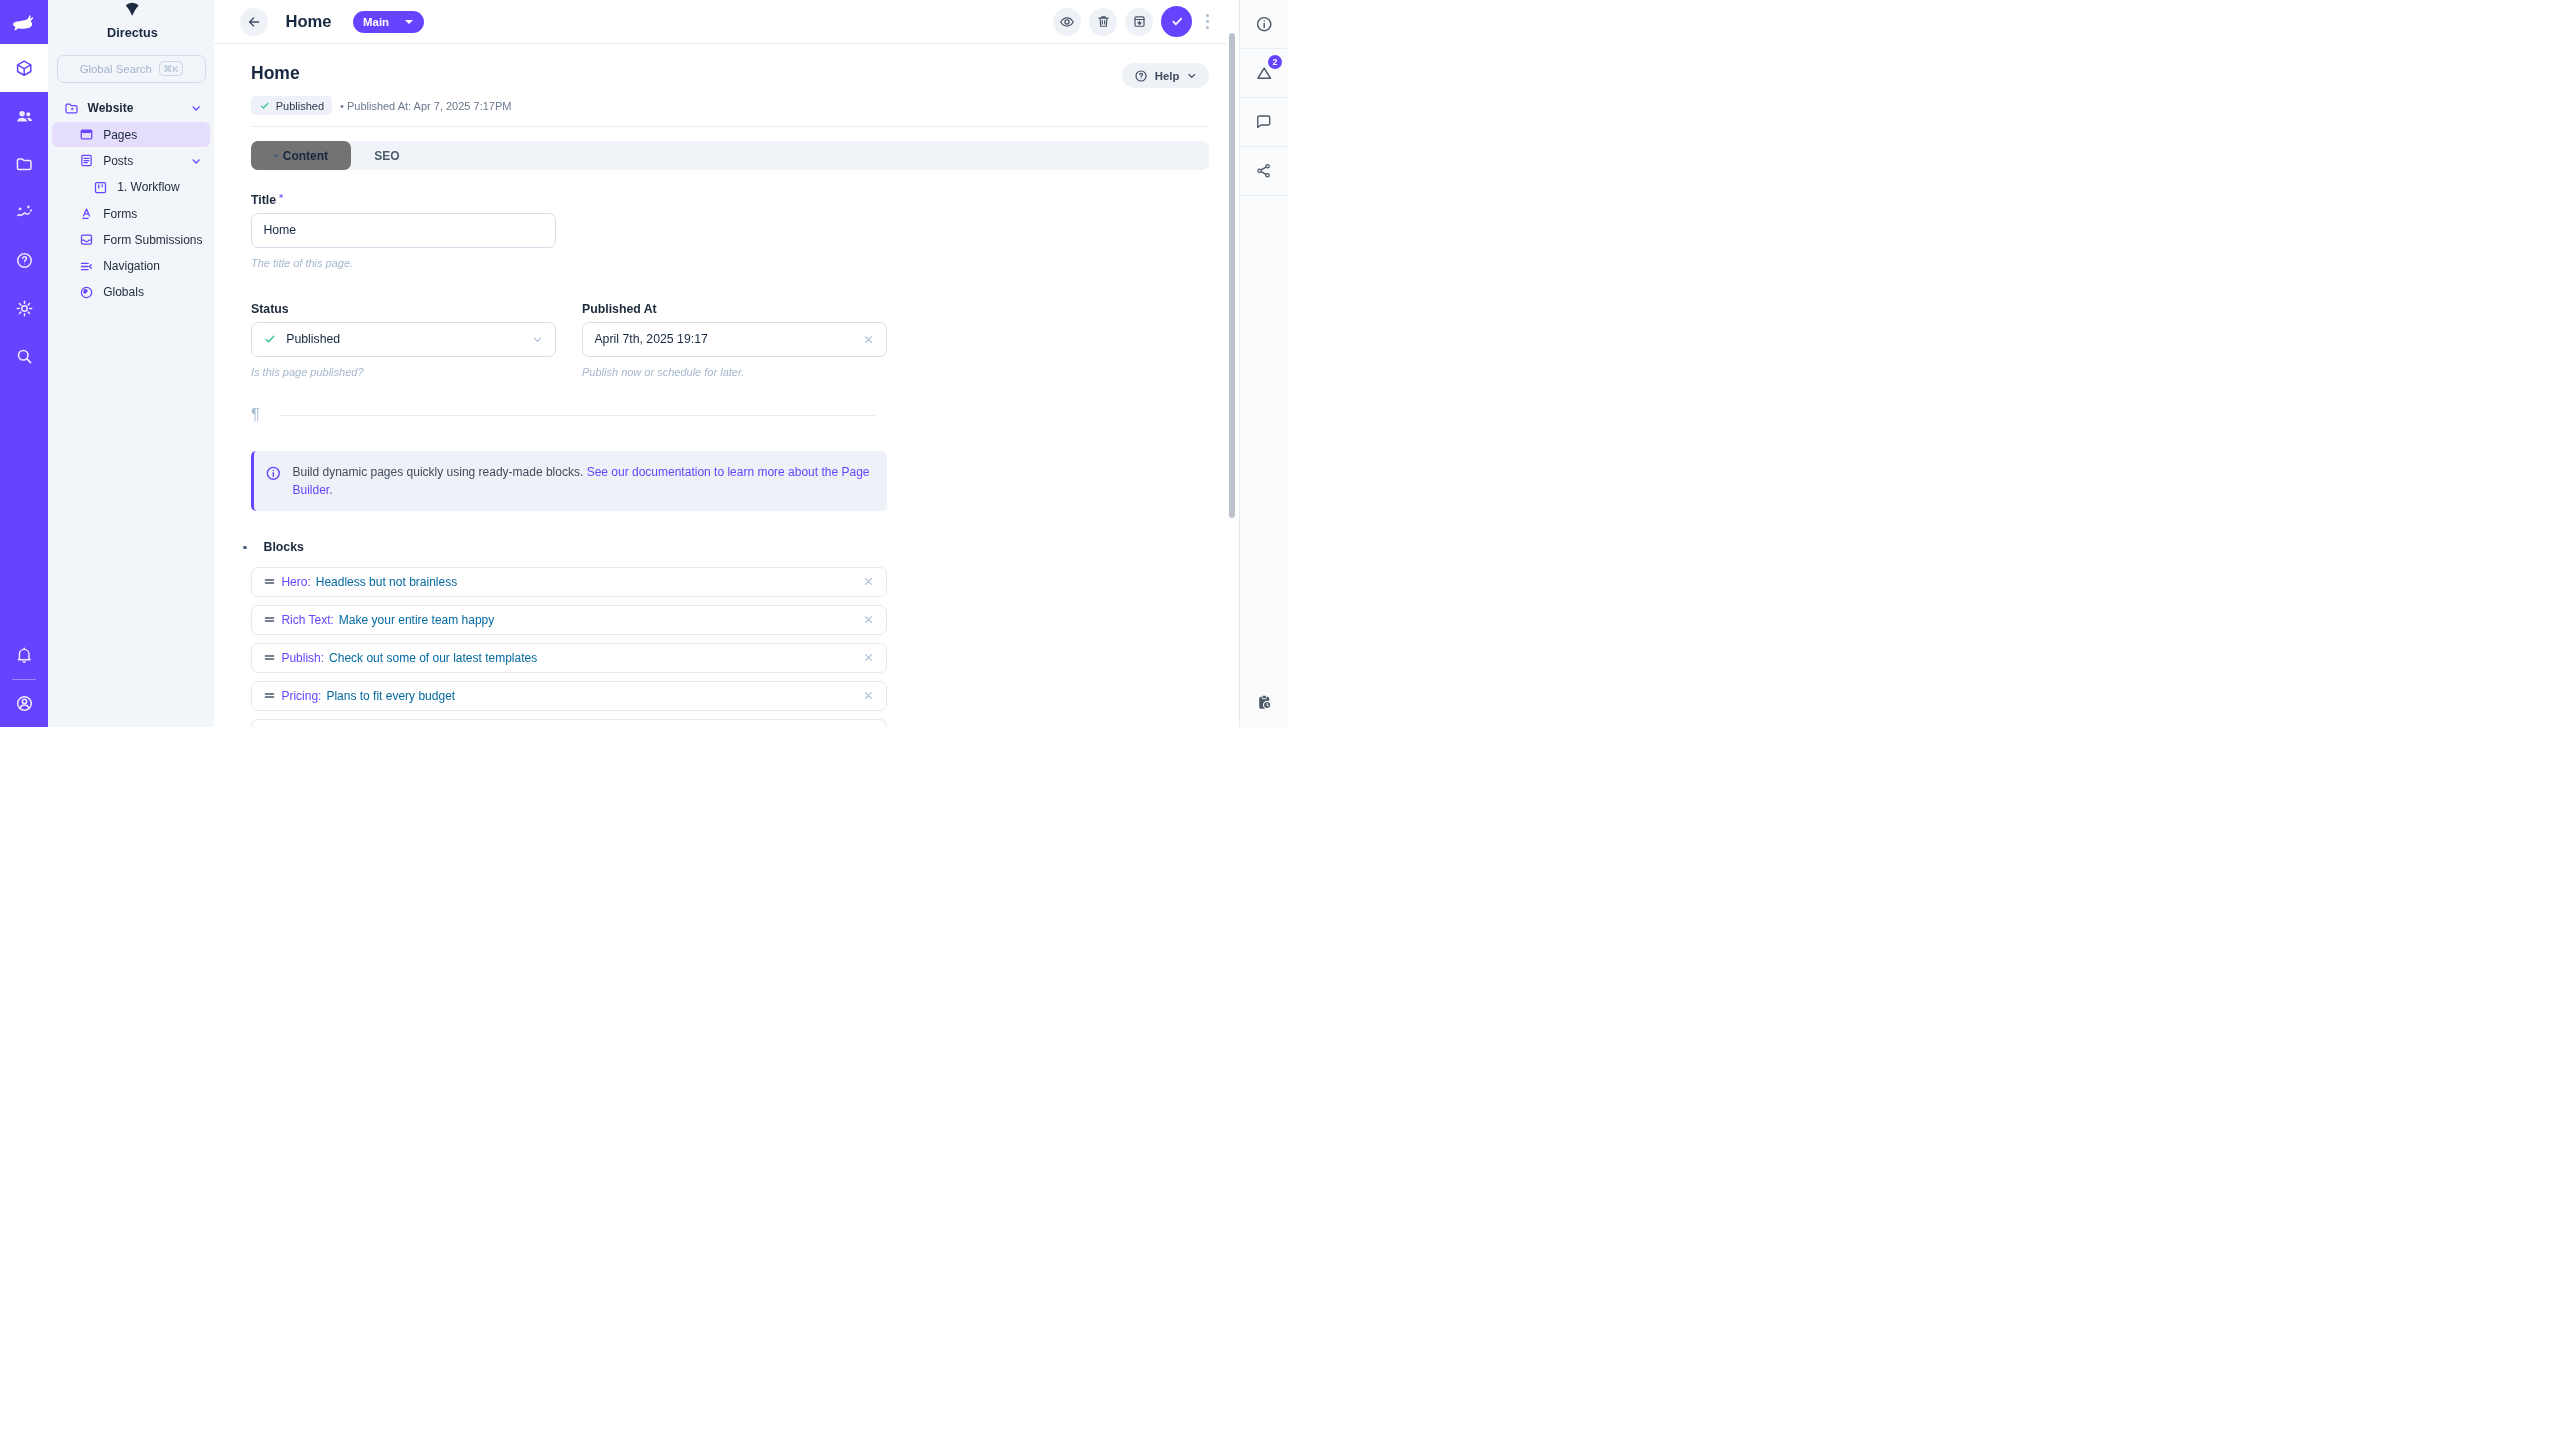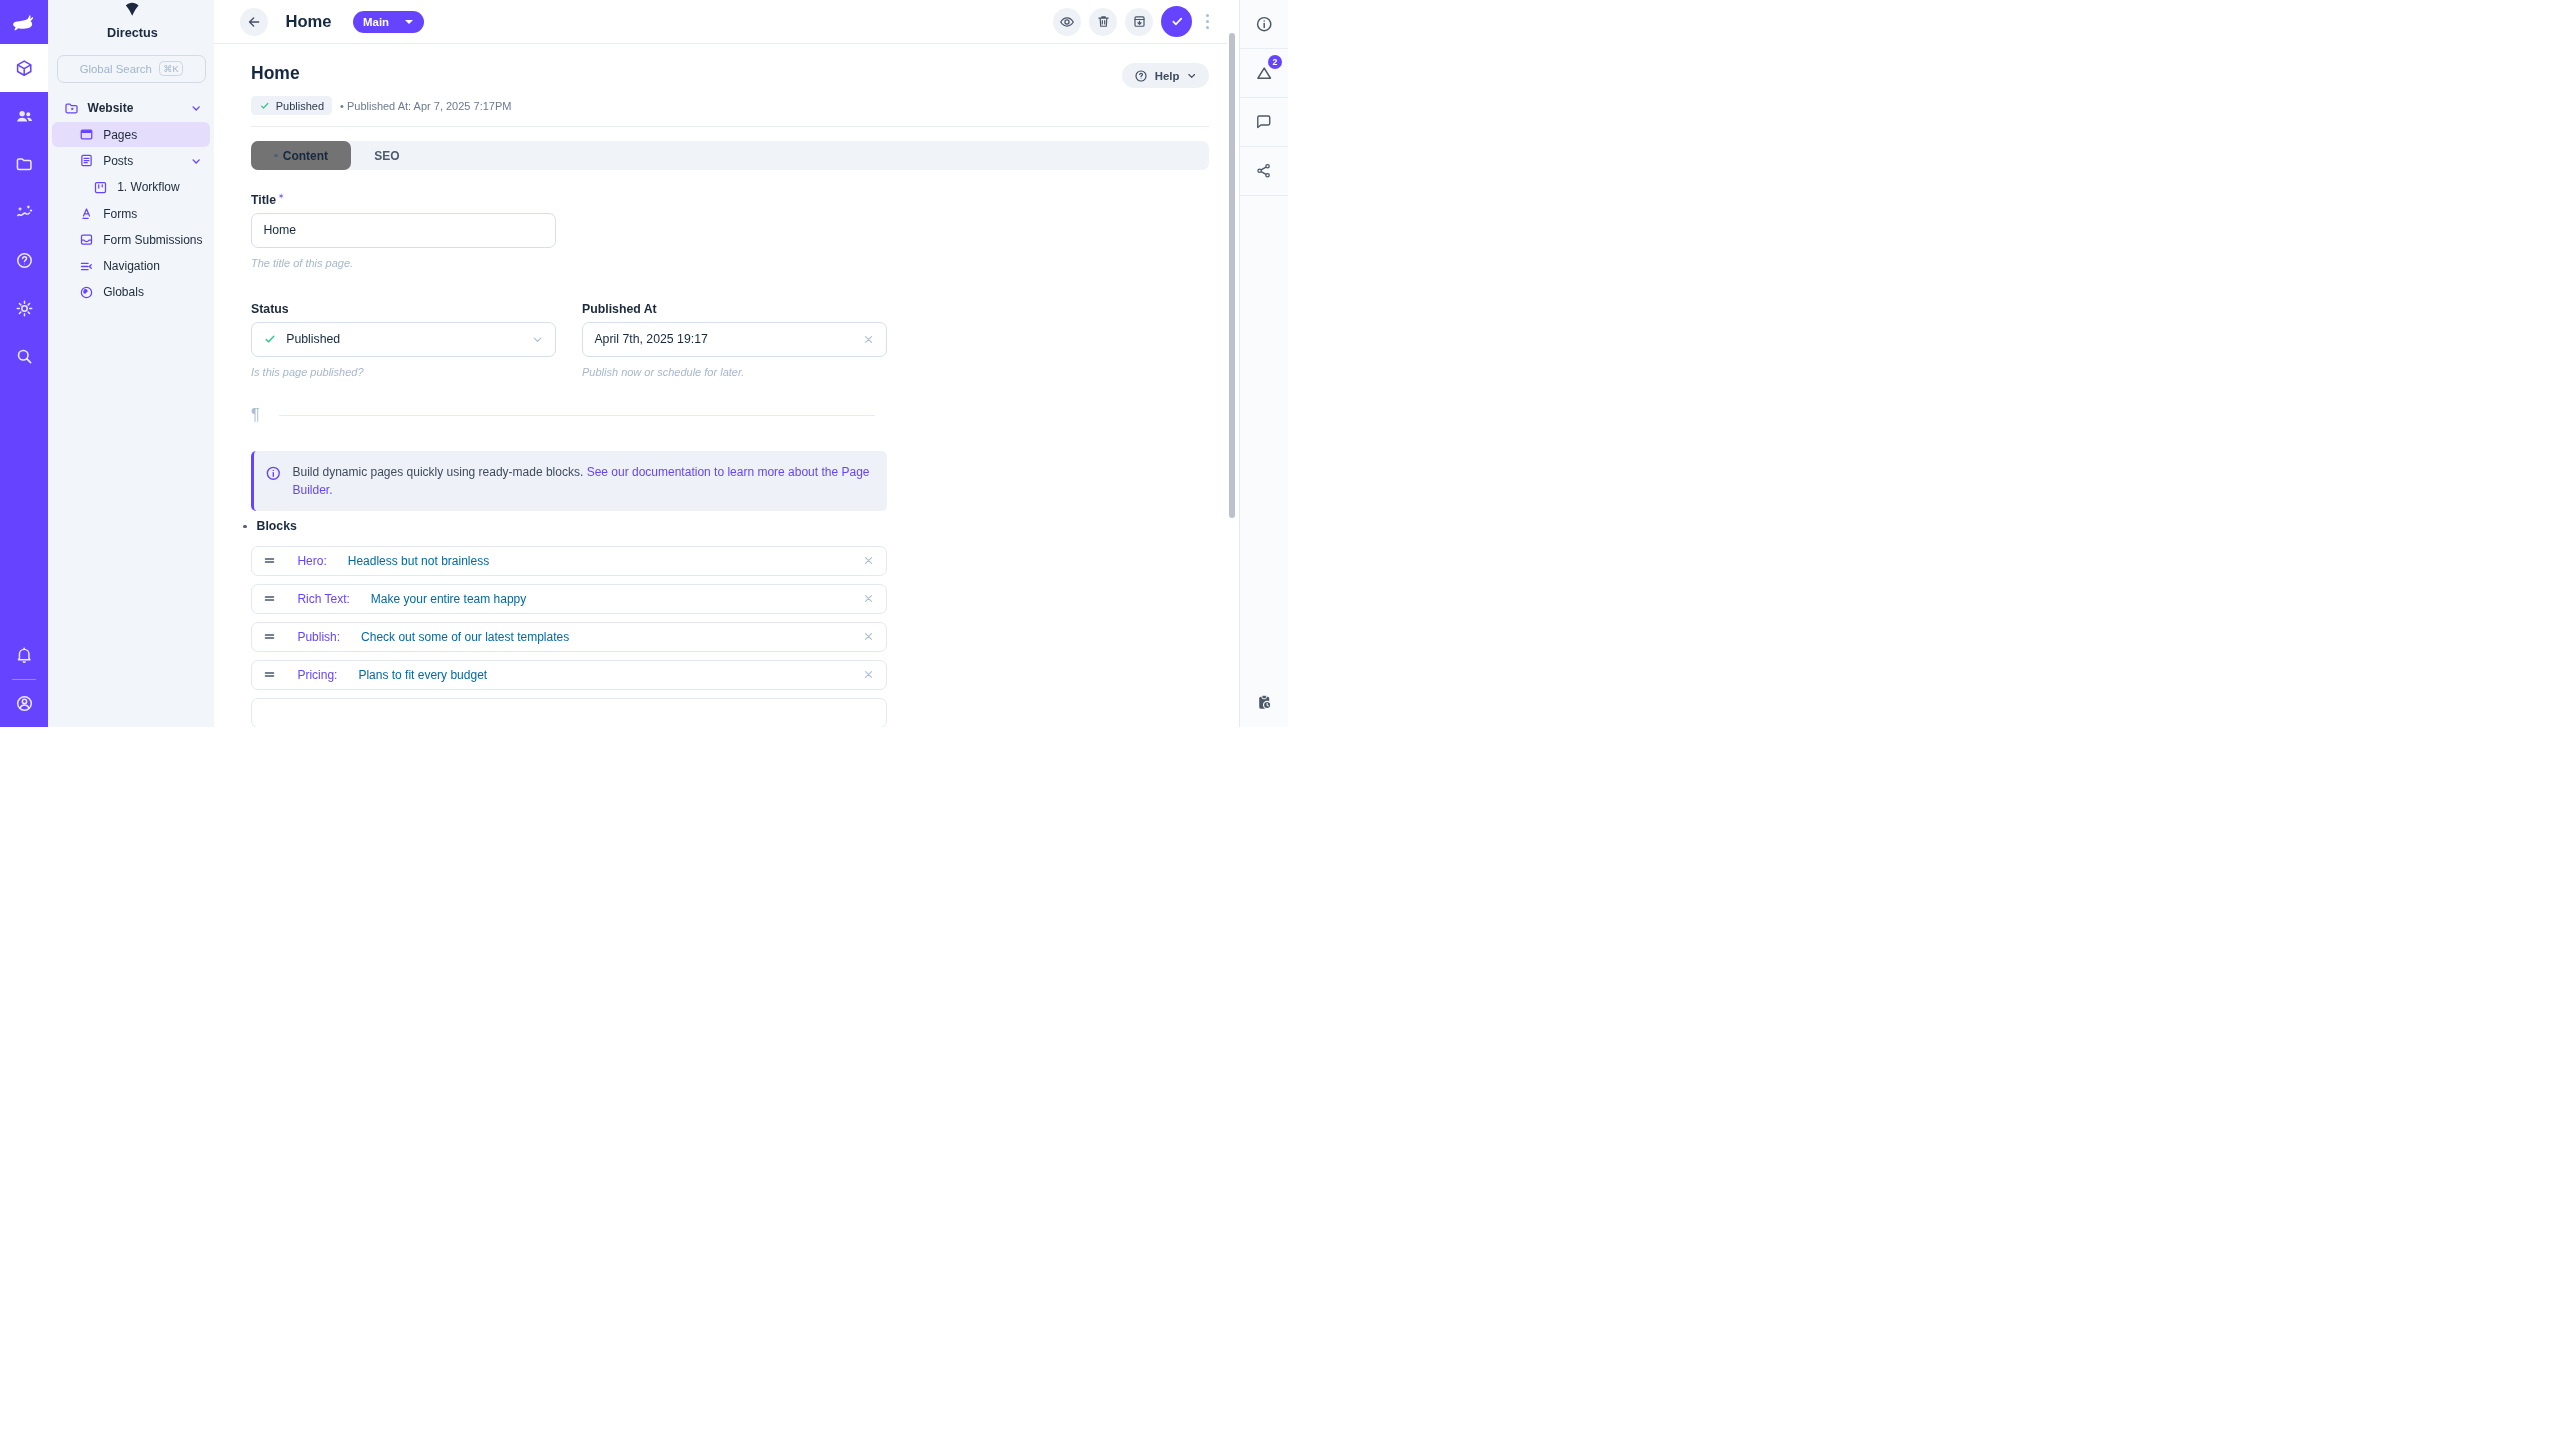--- a/index.html
+++ b/index.html
@@ -82,25 +82,25 @@
   .pilcrow-row { margin-top:24px; display:flex; align-items:center; }
   .pilcrow { color:#a9bdd3; font-size:16.6px; margin-right:19px; }
   .pilcrow-line { height:0.9px; background:#e7ecf2; flex:0 0 596px; }
 
   .banner { margin-top:26px; width:636px; background:#eef2f8; border-left:3.5px solid #6644ff;
     border-radius:5.3px; display:flex; gap:10.5px; padding:11.4px 14px 11.4px 11.4px; }
   .banner .bicon { color:#6644ff; margin-top:1.8px; flex-shrink:0; }
   .banner-text { font-size:12px; line-height:1.55; color:#404b5c; }
   .banner-text a { color:#6644ff; text-decoration:none; cursor:pointer; }
 
-  .blocks-label-row { margin-top:8px; display:flex; align-items:center; gap:10px; margin-left:-8px; }
+  .blocks-label-row { margin-top:29px; display:flex; align-items:center; gap:17px; margin-left:-8px; }
   .blocks-label { font-size:12.3px; font-weight:700; color:#1c2a3d; }
   .blocklist { margin-top:12.3px; width:636px; }
   .blockrow { height:30px; border:1.3px solid #e3e9f0; border-radius:7px; background:#fff; margin-bottom:8px;
-    display:flex; align-items:center; padding:0 11.4px; gap:21px; }
+    display:flex; align-items:center; padding:0 11.4px; gap:5px; }
   .draghandle { color:#4a5568; cursor:grab; }
   .blocktype { color:#6644ff; font-size:12px; cursor:pointer; }
   .blocktitle { color:#0369a1; font-size:12px; }
   .blockrow .x { margin-left:auto; color:#a9bdd3; cursor:pointer; }
 
   
   .gutter { width:12.3px; flex-shrink:0; position:relative; background:#fff; }
   .thumb { position:absolute; left:2.6px; top:33px; width:6.1px; height:485px; border-radius:3.5px; background:#bcc2cb; }
 
   

